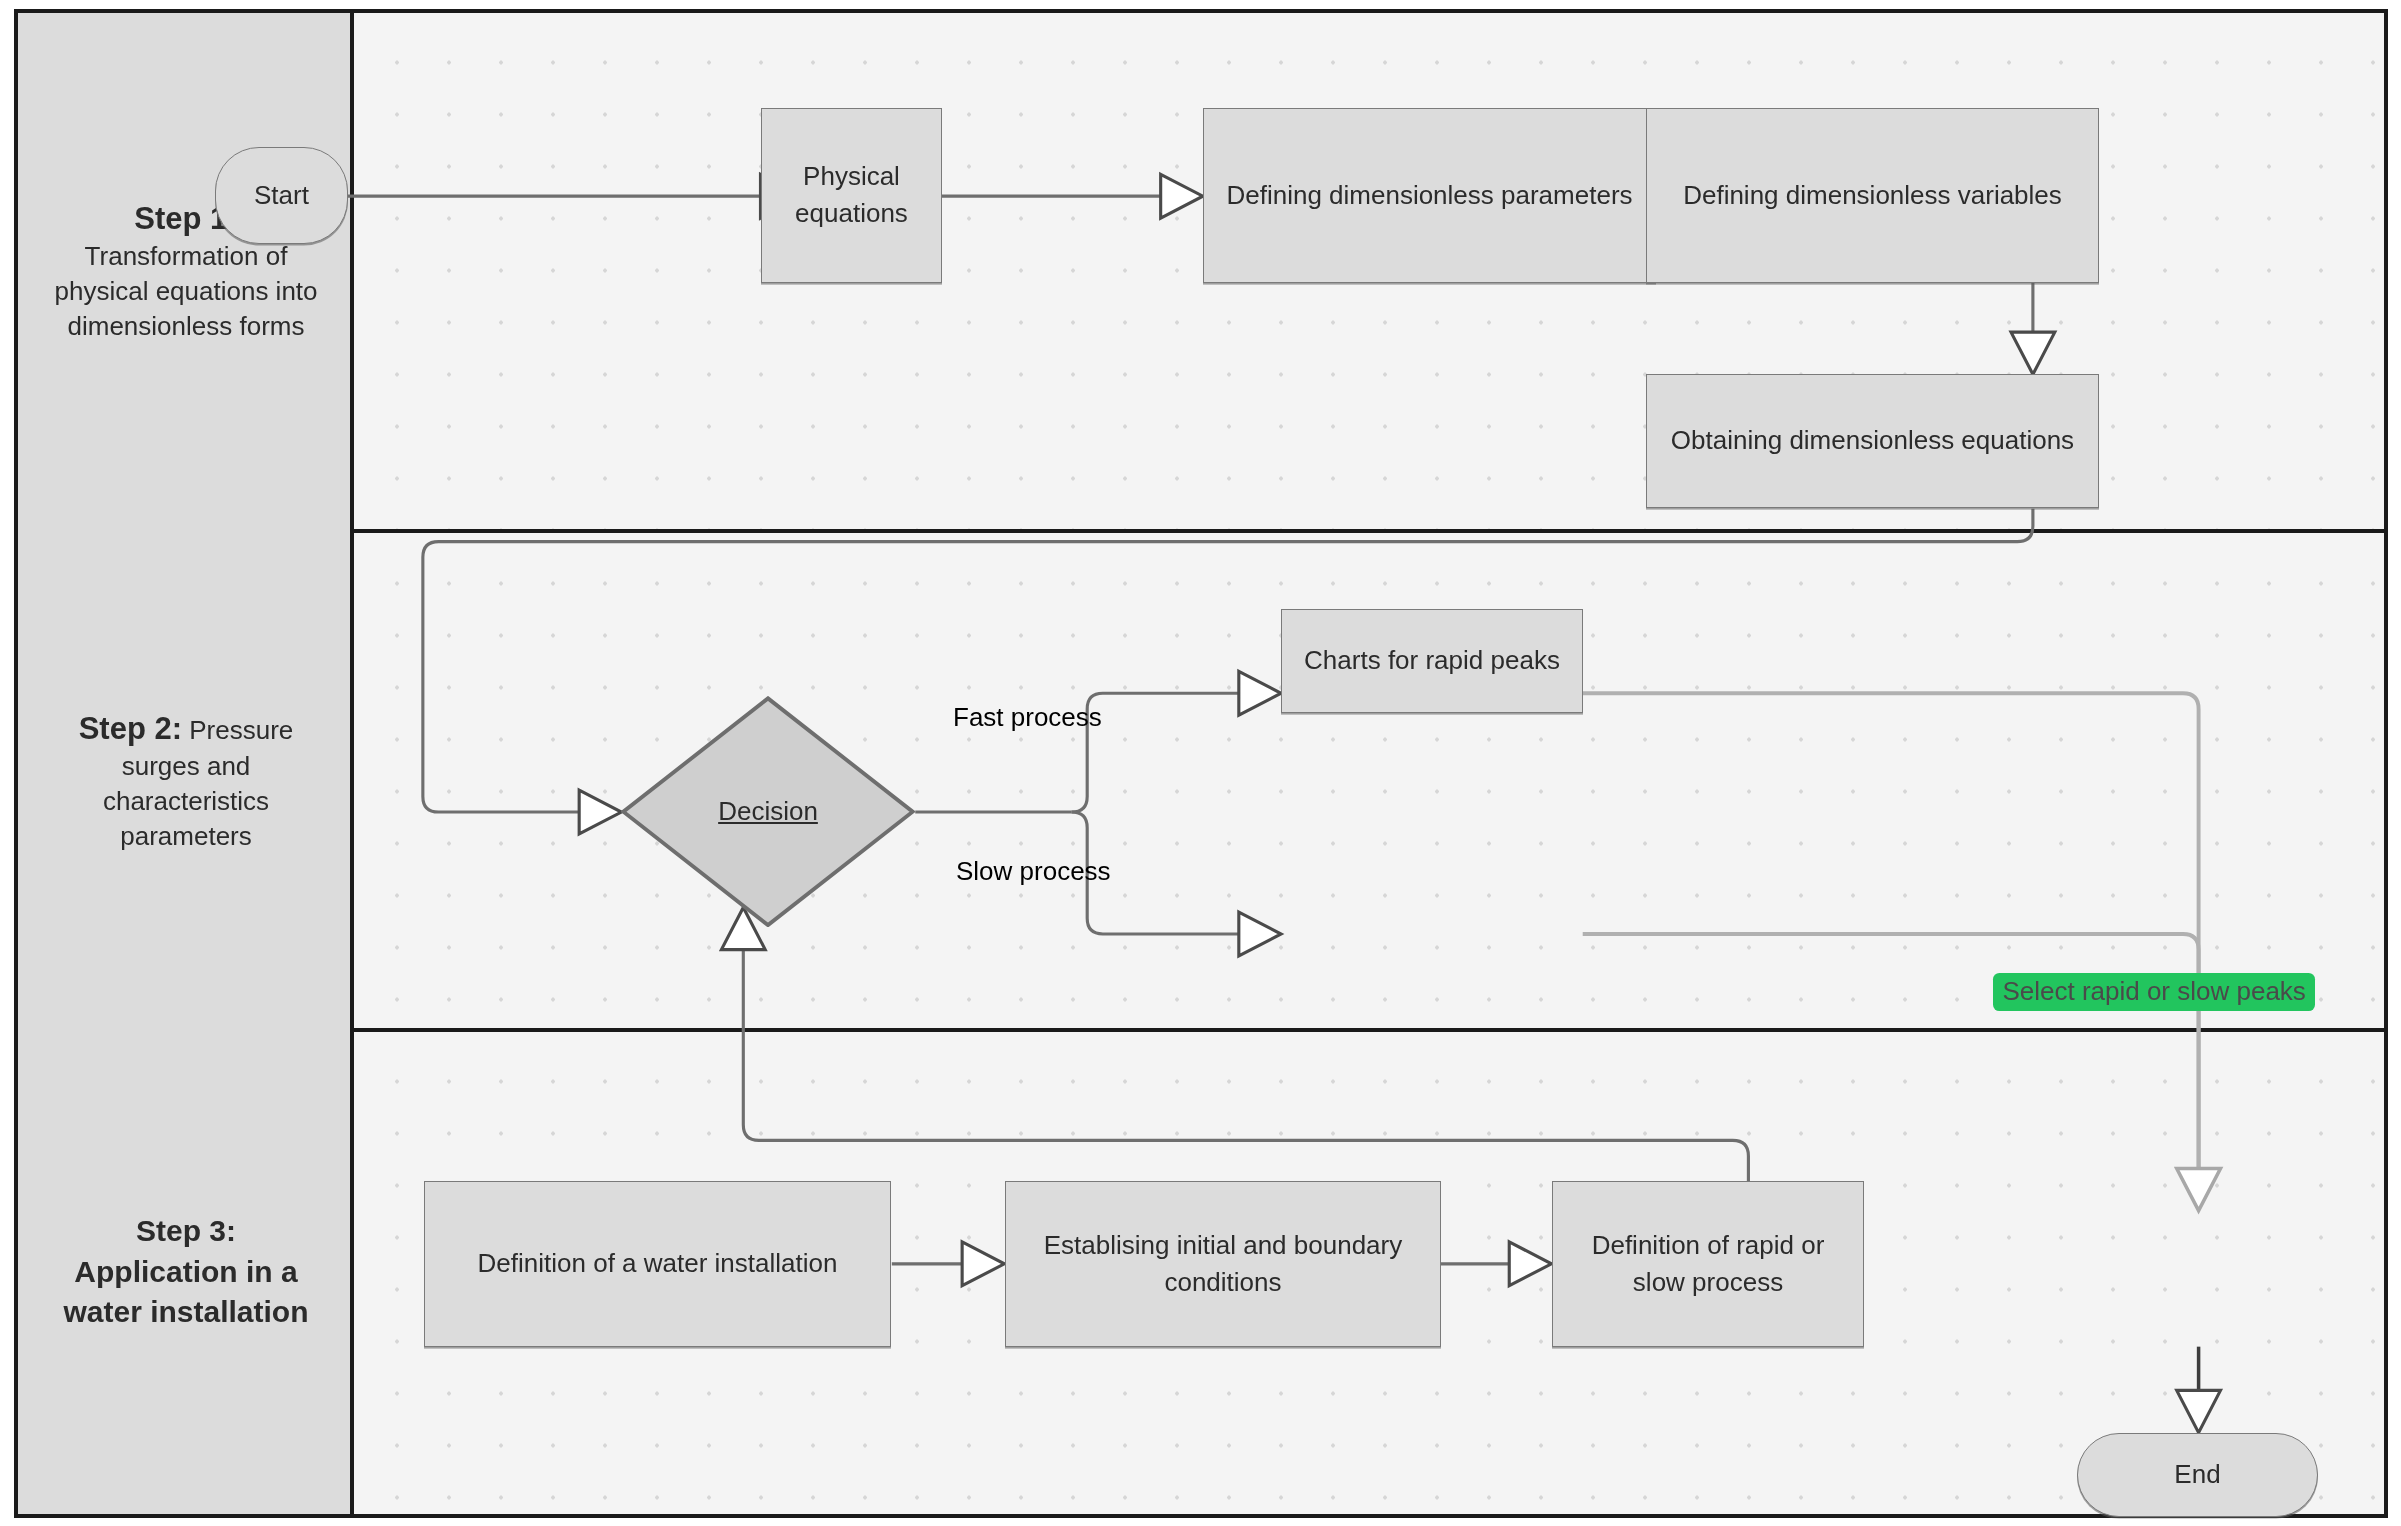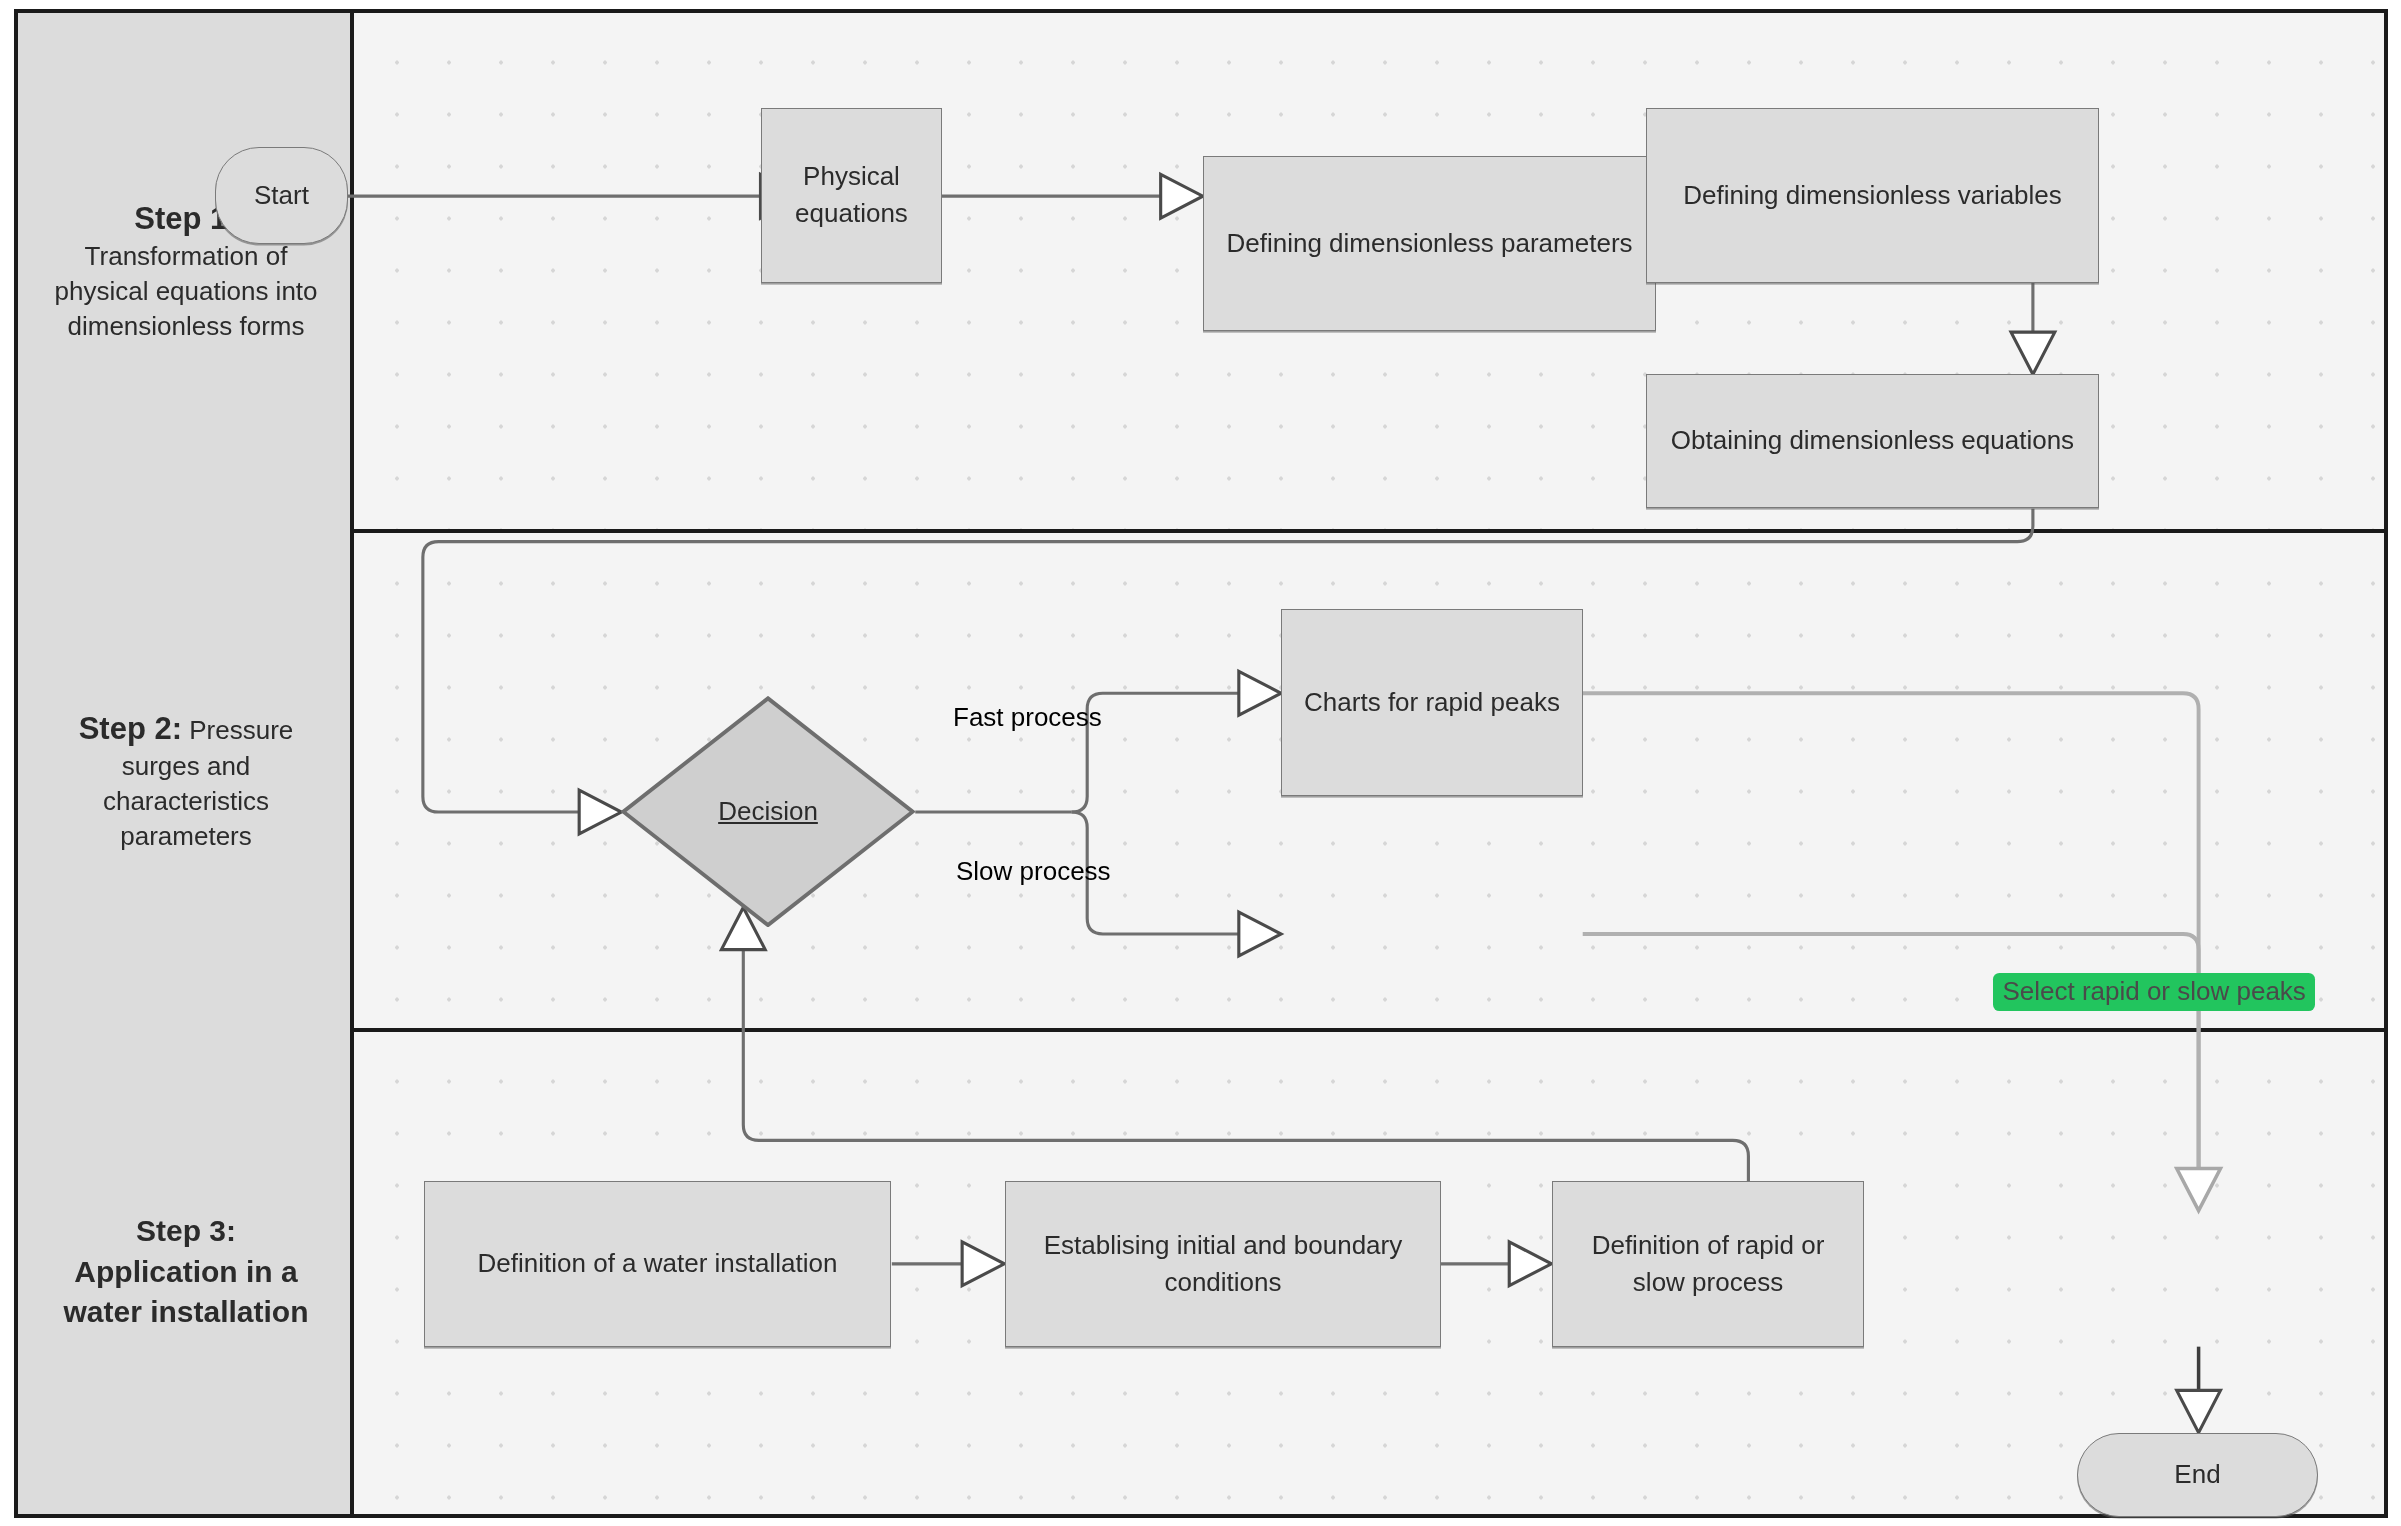--- a/index.html
+++ b/index.html
@@ -143,40 +143,40 @@
     </svg>
 
     <div class="node term" style="left:197px;top:134px;width:133px;height:97px;font-size:26px;">
       <span>Start</span>
     </div>
 
     <div class="node" style="left:743px;top:95px;width:181px;height:175px;font-size:26px;">
       <span>Physical equations</span>
     </div>
 
-    <div class="node" style="left:1185px;top:95px;width:181px;height:175px;width:453px;font-size:26px;margin-top:48px;">
+    <div class="node" style="left:1185px;top:95px;width:181px;height:175px;width:453px;font-size:26px;">
       <span>Defining dimensionless parameters</span>
     </div>
 
     <div class="node" style="left:1628px;top:361px;width:453px;height:134px;font-size:26px;">
       <span>Obtaining dimensionless equations</span>
     </div>
 
     <div class="node" style="left:1628px;top:95px;width:453px;height:175px;font-size:26px;">
       <span>Defining dimensionless variables</span>
     </div>
 
     <div class="node diamond" style="left:603px;top:683px;width:294px;height:231px;font-size:26px;">
       <svg class="diamond-shape" viewBox="0 0 376 296" preserveAspectRatio="none">
         <polygon points="188,3 373,148 188,293 3,148" fill="#cfcfcf" stroke="#6e6e6e" stroke-width="5"></polygon>
       </svg>
       <span class="dlabel">Decision</span>
     </div>
 
-    <div class="node" style="left:1263px;top:596px;width:302px;height:187px;font-size:26px;align-items:center;">
+    <div class="node" style="left:1263px;top:596px;width:302px;height:104px;font-size:26px;align-items:center;">
       <span>Charts for rapid peaks</span>
     </div>
 
 
     <div class="node" style="left:406px;top:1168px;width:467px;height:166px;font-size:26px;">
       <span>Definition of a water installation</span>
     </div>
 
     <div class="node" style="left:987px;top:1168px;width:436px;height:166px;font-size:26px;">
       <span>Establising initial and boundary conditions</span>

